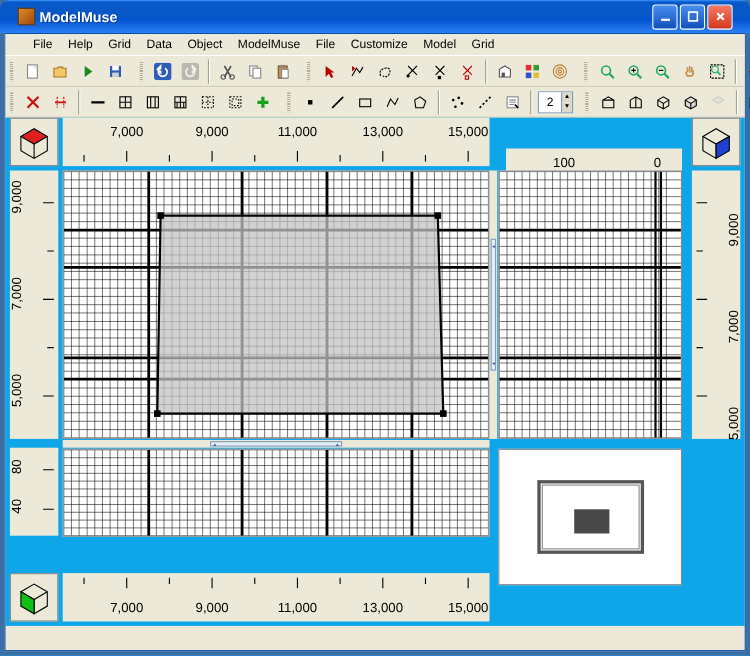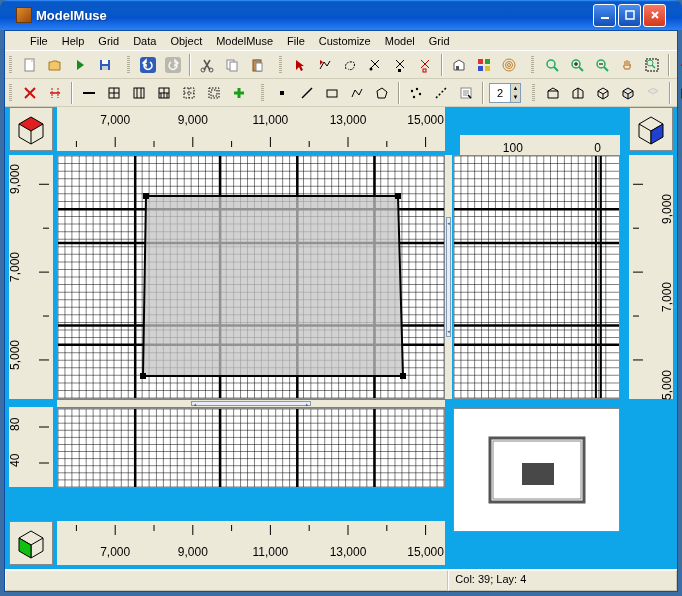--- a/index.html
+++ b/index.html
@@ -905,17 +905,13 @@
 
     <div class="kview" style="left:448px; top:301px; width:167px; height:124px;">
       <svg width="110" height="80">
         <rect x="8" y="8" width="94" height="64" fill="none" stroke="#555" stroke-width="3"></rect>
         <rect x="11" y="11" width="88" height="58" fill="none" stroke="#888" stroke-width="1"></rect>
         <rect x="40" y="33" width="32" height="22" fill="#484848"></rect>
       </svg>
     </div>
   </div>
 
-  <div class="statusbar">
-    <div class="status-cell" style="flex:2"></div>
-    <div class="status-cell" style="flex:1">Col: 39; Lay: 4</div>
-  </div>
 </div>
 
 </body></html>

